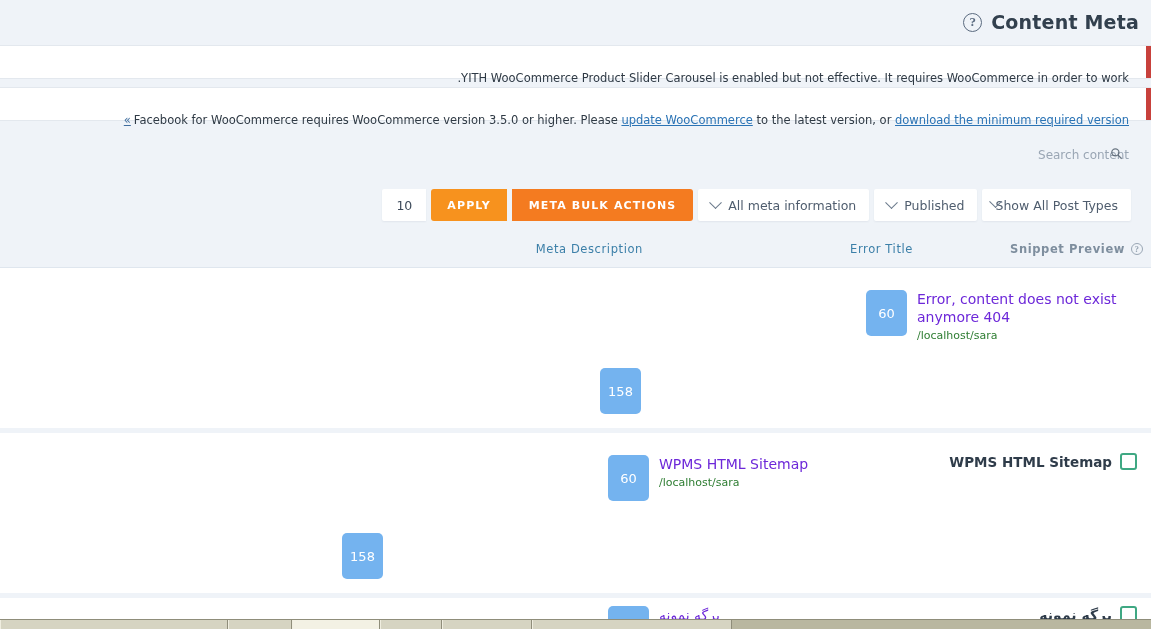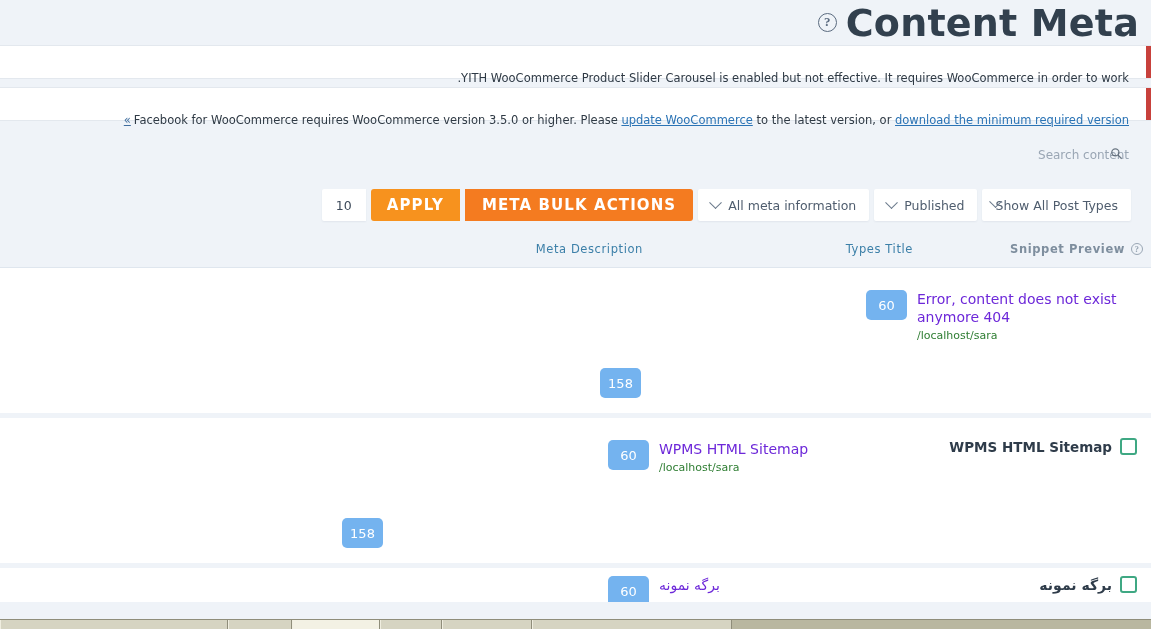--- a/index.html
+++ b/index.html
@@ -22,21 +22,21 @@
     margin-left: auto; display: flex; align-items: center; gap: 9px;
   }
   .help-icon {
     width: 19px; height: 19px; border-radius: 50%;
     border: 1.6px solid #5b6b80; color: #5b6b80;
     font-size: 13px; line-height: 16px; text-align: center;
     font-family: "Liberation Serif", serif; font-weight: 700;
     display: inline-block;
   }
   .page-title {
-    font-size: 38px; font-weight: 700; color: #32404e;
+    font-size: 19px; font-weight: 700; color: #32404e;
     letter-spacing: .2px; line-height: 1;
   }
 
   
   .notice {
     position: relative; background: #ffffff;
     border-top: 1px solid #e3e8ee; border-bottom: 1px solid #e3e8ee;
     height: 34px; display: flex; align-items: center;
     padding: 0 22px 0 16px; direction: rtl;
     font-size: 11.5px; color: #2f3a45;
@@ -92,21 +92,21 @@
   .chev {
     width: 9px; height: 9px; flex: 0 0 auto;
     border-right: 1.6px solid #6b7a8c; border-bottom: 1.6px solid #6b7a8c;
     transform: rotate(45deg) translate(-2px,-2px);
   }
   .sel.overlapped .chev { position: absolute; left: 9px; top: 11px; }
   .sel.overlapped { padding-left: 13px; }
 
   .btn-bulk, .btn-apply {
     height: 32px; border: none; cursor: pointer; color: #fff;
-    font-size: 15px; font-weight: 700; letter-spacing: 1.1px;
+    font-size: 11px; font-weight: 700; letter-spacing: 1.1px;
     font-family: "DejaVu Sans", "Liberation Sans", sans-serif;
     display: flex; align-items: center; justify-content: center;
   }
   .btn-bulk { background: #f47b20; padding: 0 17px; border-radius: 0 3px 3px 0; }
   .btn-apply { background: #f7921e; padding: 0 16px; border-radius: 3px 0 0 3px; }
   .num-box {
     height: 32px; width: 44px; background: #fff; border: none;
     text-align: center; font-size: 12.5px; color: #3d4a5a;
     box-shadow: 0 1px 2px rgba(40,60,90,.07); outline: none;
     font-family: "DejaVu Sans", "Liberation Sans", sans-serif;
@@ -161,21 +161,21 @@
   .rowactions .sep { color: #b4bfca; margin: 0 4px; }
 
   .c-snippet-cell { width: 230px; padding: 12px 4px 0 4px; text-align: left; direction: ltr; }
   .snip-title { font-size: 14px; color: #6d28d9; line-height: 1.3; }
   .snip-url { font-size: 11px; color: #2e7d32; margin-top: 3px; }
 
   .c-metatitle-cell { width: 230px; padding: 12px 6px 0 6px; display: flex; justify-content: flex-start;}
   .c-metadesc-cell { flex: 1; padding: 12px 6px 0 6px; display: flex; justify-content: flex-start; }
   .cnt-badge {
     background: #74b3ef; color: #fff; border-radius: 5px;
-    font-size: 13px; min-width: 41px; height: 30px;
+    font-size: 13px; min-width: 41px; height: 46px;
     display: flex; align-items: center; justify-content: center;
     padding: 0 8px;
   }
   .desc-wrap { padding-top: 78px; padding-right: 36px; }
 
   .row.partial { min-height: 0; height: 34px; overflow: hidden; padding-top: 8px; }
   .row.partial .c-snippet-cell,
   .row.partial .c-title-cell,
   .row.partial .c-metatitle-cell { padding-top: 0; }
 
@@ -238,21 +238,21 @@
     <button class="btn-apply">APPLY</button>
     <input class="num-box" type="text" value="10" style="">
   </div>
 
   <div class="thead">
     <div class="th c-snippet">
       <span class="qmark">?</span>
       <span>Snippet Preview</span>
     </div>
     <div class="th c-metatitle">
-      <span>Types Title</span>
+      <span>Error Title</span>
     </div>
     <div class="th c-metadesc">
       <span>Meta Description</span>
     </div>
   </div>
 
   <div class="rows">
 
     <div class="row">
       <div class="c-snippet-cell">

